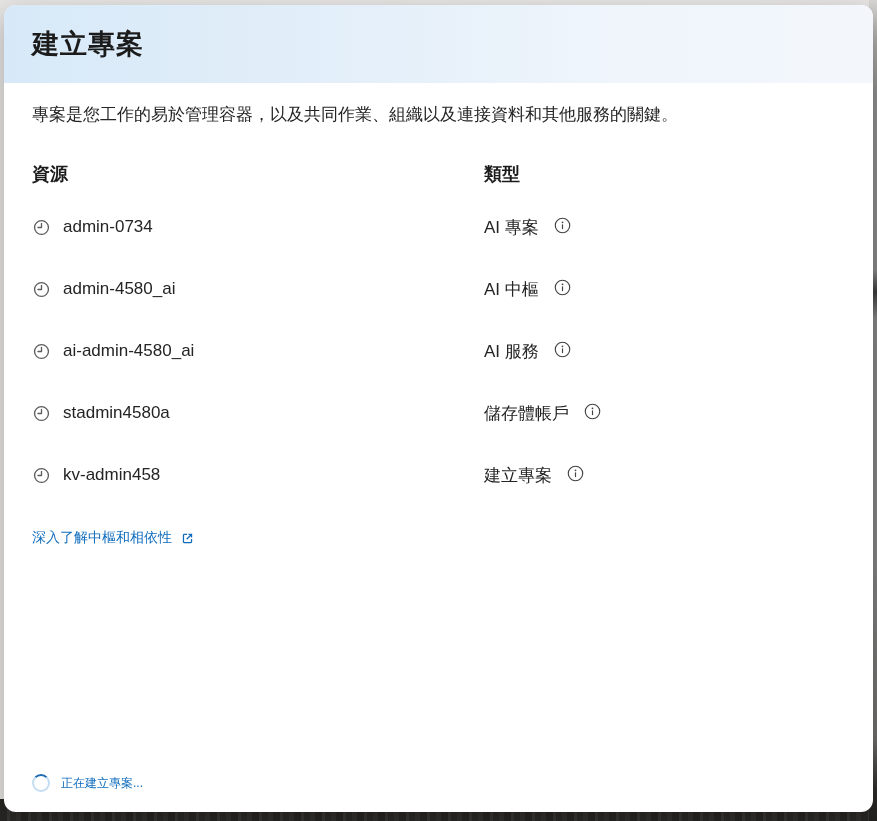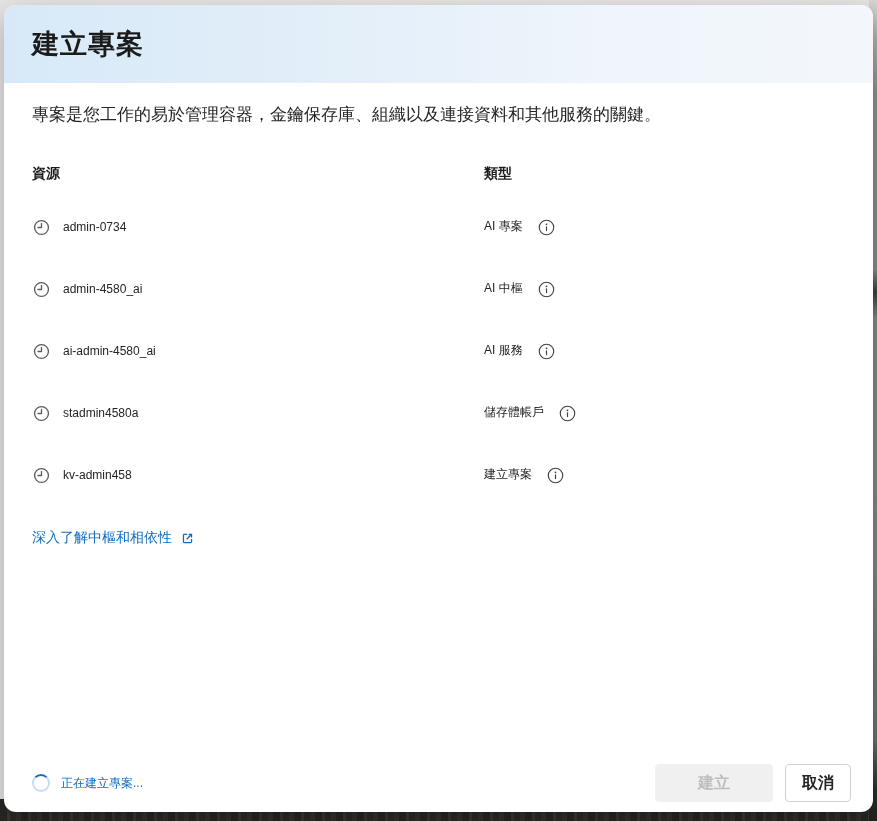--- a/index.html
+++ b/index.html
@@ -23,22 +23,22 @@
   .dlg-header { height:78px;
     background:linear-gradient(90deg,#d7e9f8 0%,#e2eef9 35%,#eff5fb 70%,#f3f7fc 100%);
     display:flex; align-items:center; padding:0 28px; }
   .dlg-title { font-size:27px; font-weight:700; color:#1b1b1b; letter-spacing:1px; }
 
   .dlg-body { padding:0 28px; }
   .dlg-desc { margin-top:20px; font-size:17px; line-height:24px; color:#242424; }
 
   .tbl { margin-top:35px; }
   .tbl-head, .tbl-row { display:grid; grid-template-columns:452px 1fr; align-items:center; }
-  .tbl-head { font-size:14px; font-weight:700; color:#1b1b1b; height:24px; margin-bottom:10px; }
-  .tbl-row { height:62px; font-size:12px; color:#242424; }
+  .tbl-head { font-size:18px; font-weight:700; color:#1b1b1b; height:24px; margin-bottom:10px; }
+  .tbl-row { height:62px; font-size:17px; color:#242424; }
   .cell-res { display:flex; align-items:center; gap:12px; }
   .cell-type { display:flex; align-items:flex-start; gap:14px; }
   .icon { display:inline-flex; align-items:center; justify-content:center; }
 
   .learn-link { margin-top:23px; display:inline-flex; align-items:center; gap:7px;
     font-size:14px; color:#0f6cbd; text-decoration:none; cursor:pointer; }
 
   .dlg-footer { position:absolute; left:28px; right:22px; bottom:10px; height:38px;
     display:flex; align-items:center; }
   .progress { display:flex; align-items:center; gap:11px; }
@@ -62,21 +62,21 @@
 <div class="bg-right"></div>
 <div class="bg-bottom"></div>
 
 <div class="dialog">
 
   <div class="dlg-header">
     <div class="dlg-title">建立專案</div>
   </div>
 
   <div class="dlg-body">
-    <div class="dlg-desc">專案是您工作的易於管理容器，金鑰保存庫、組織以及連接資料和其他服務的關鍵。</div>
+    <div class="dlg-desc">專案是您工作的易於管理容器，以及共同作業、組織以及連接資料和其他服務的關鍵。</div>
 
     <div class="tbl">
       <div class="tbl-head">
         <div>資源</div>
         <div>類型</div>
       </div>
       <div>
         <div class="tbl-row">
           <div class="cell-res">
             <span class="icon">
@@ -199,19 +199,15 @@
         </svg>
       </span>
     </a>
   </div>
 
   <div class="dlg-footer">
     <div class="progress">
       <div class="spinner"></div>
       <span class="progress-label">正在建立專案...</span>
     </div>
-    <div class="btns">
-      <button class="btn btn-create" disabled="">建立</button>
-      <button class="btn btn-cancel">取消</button>
-    </div>
   </div>
 
 </div>
 
 </body></html>

